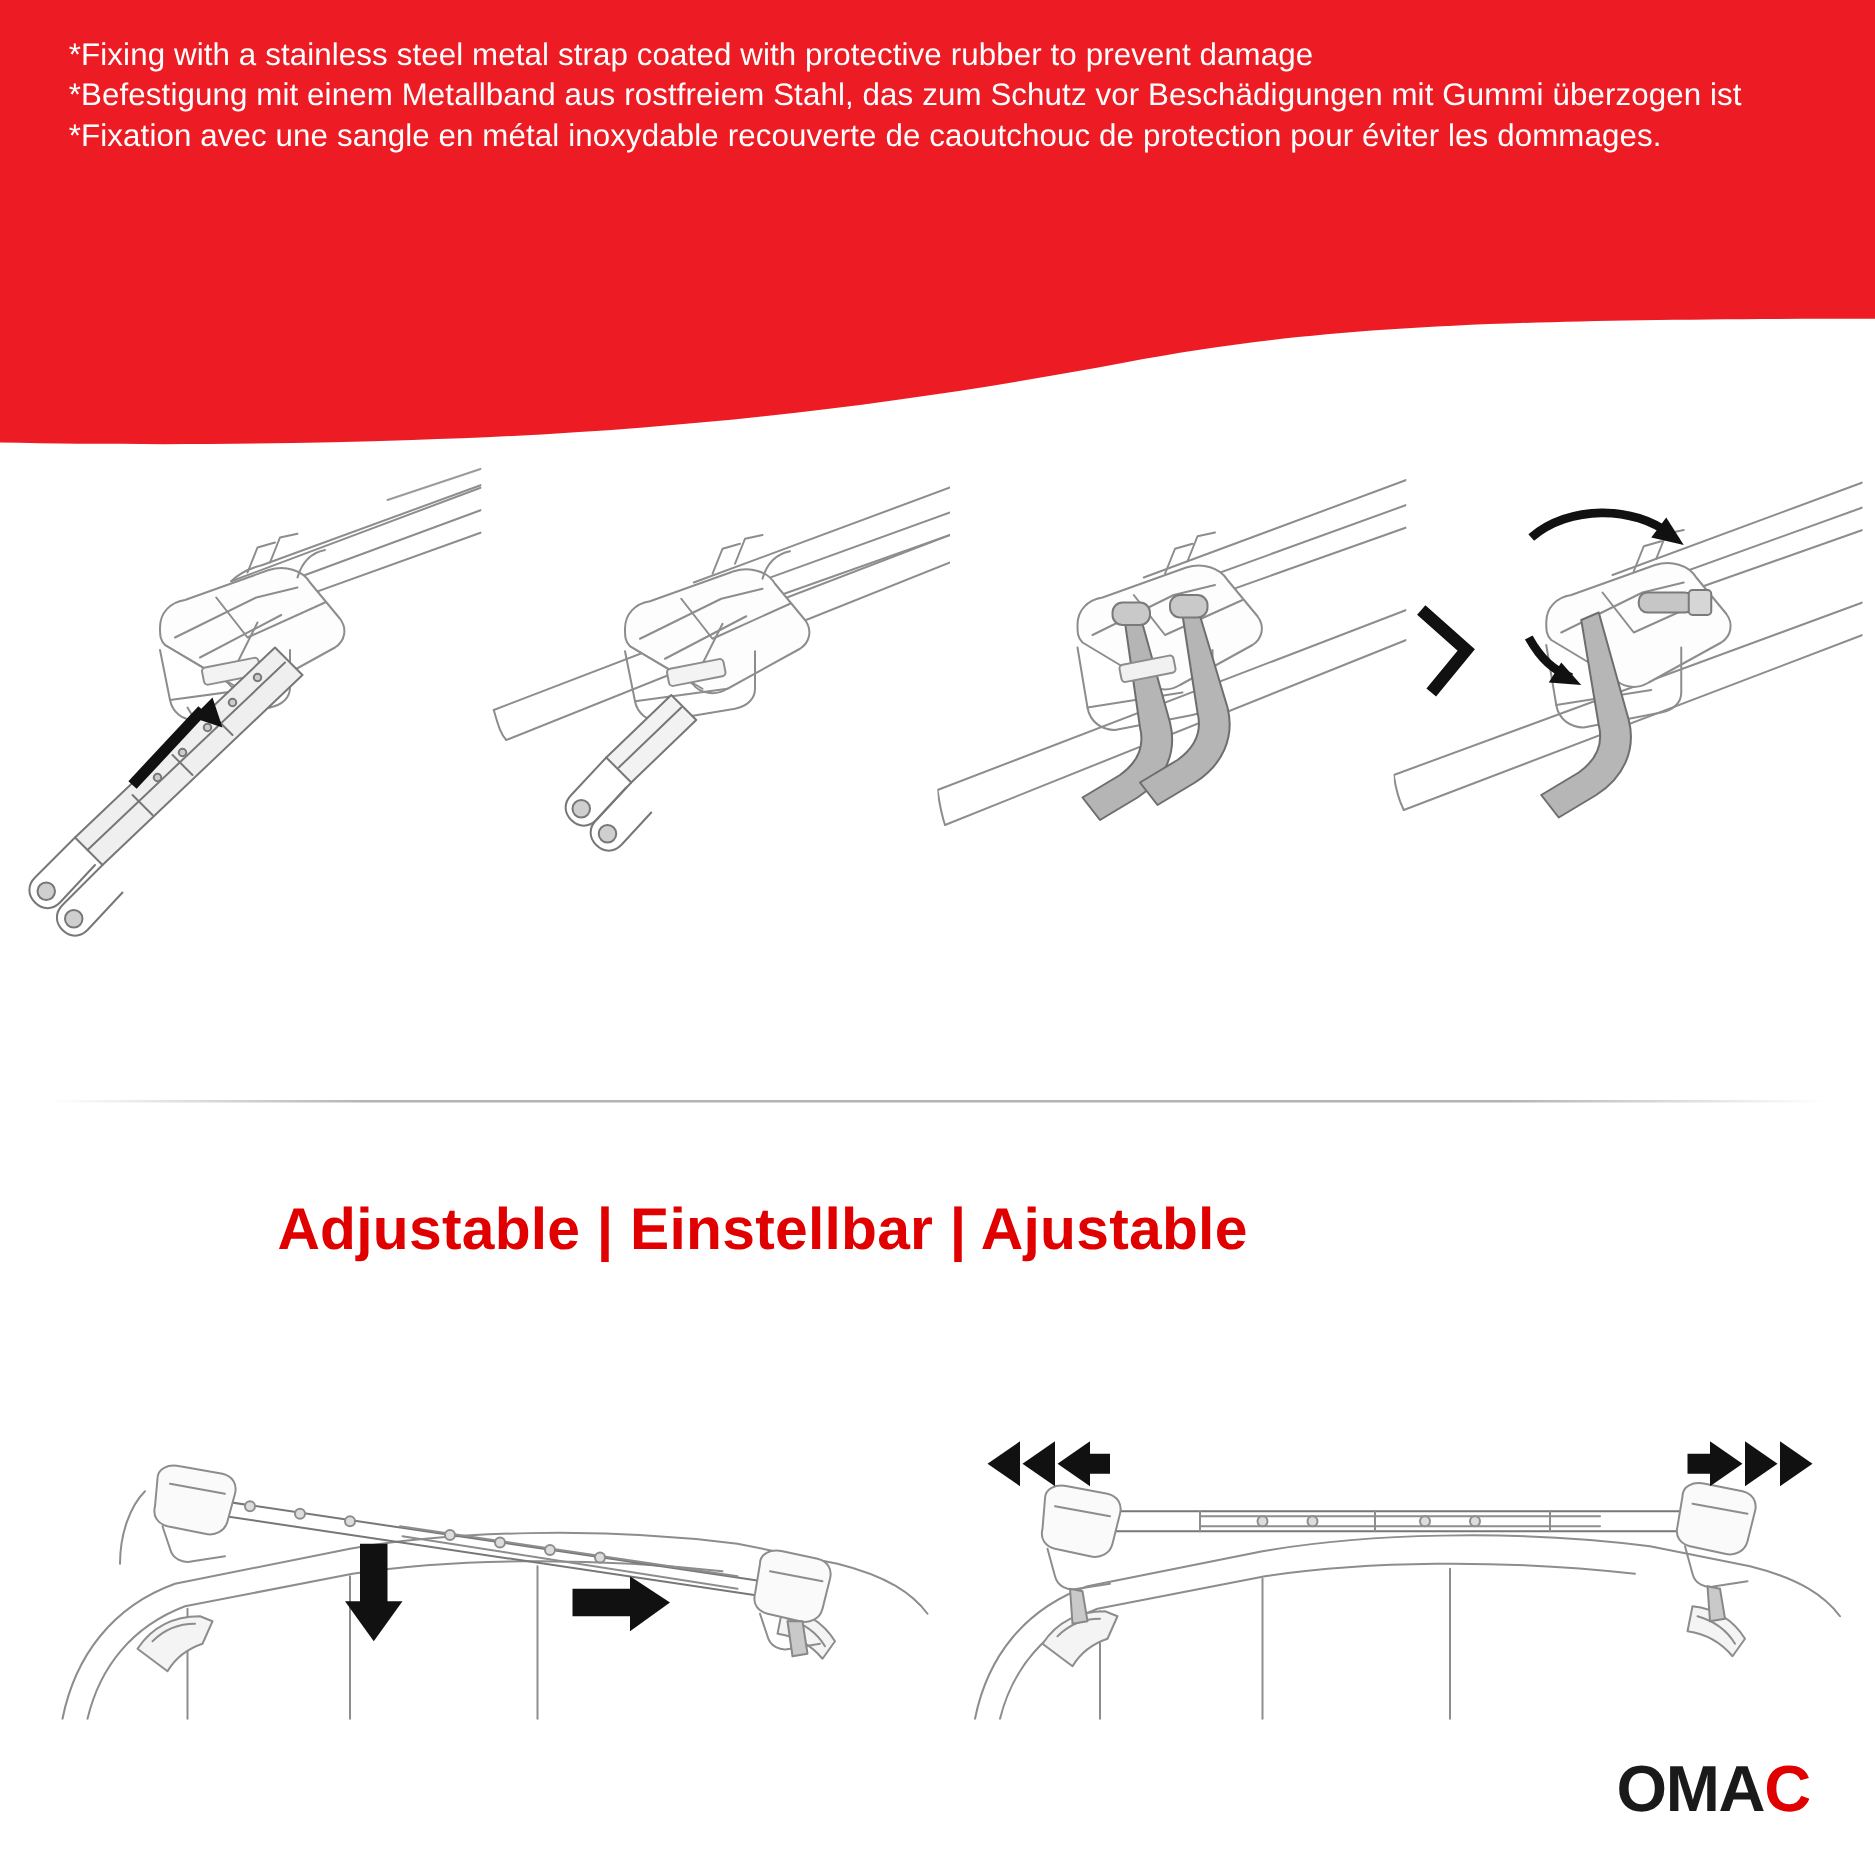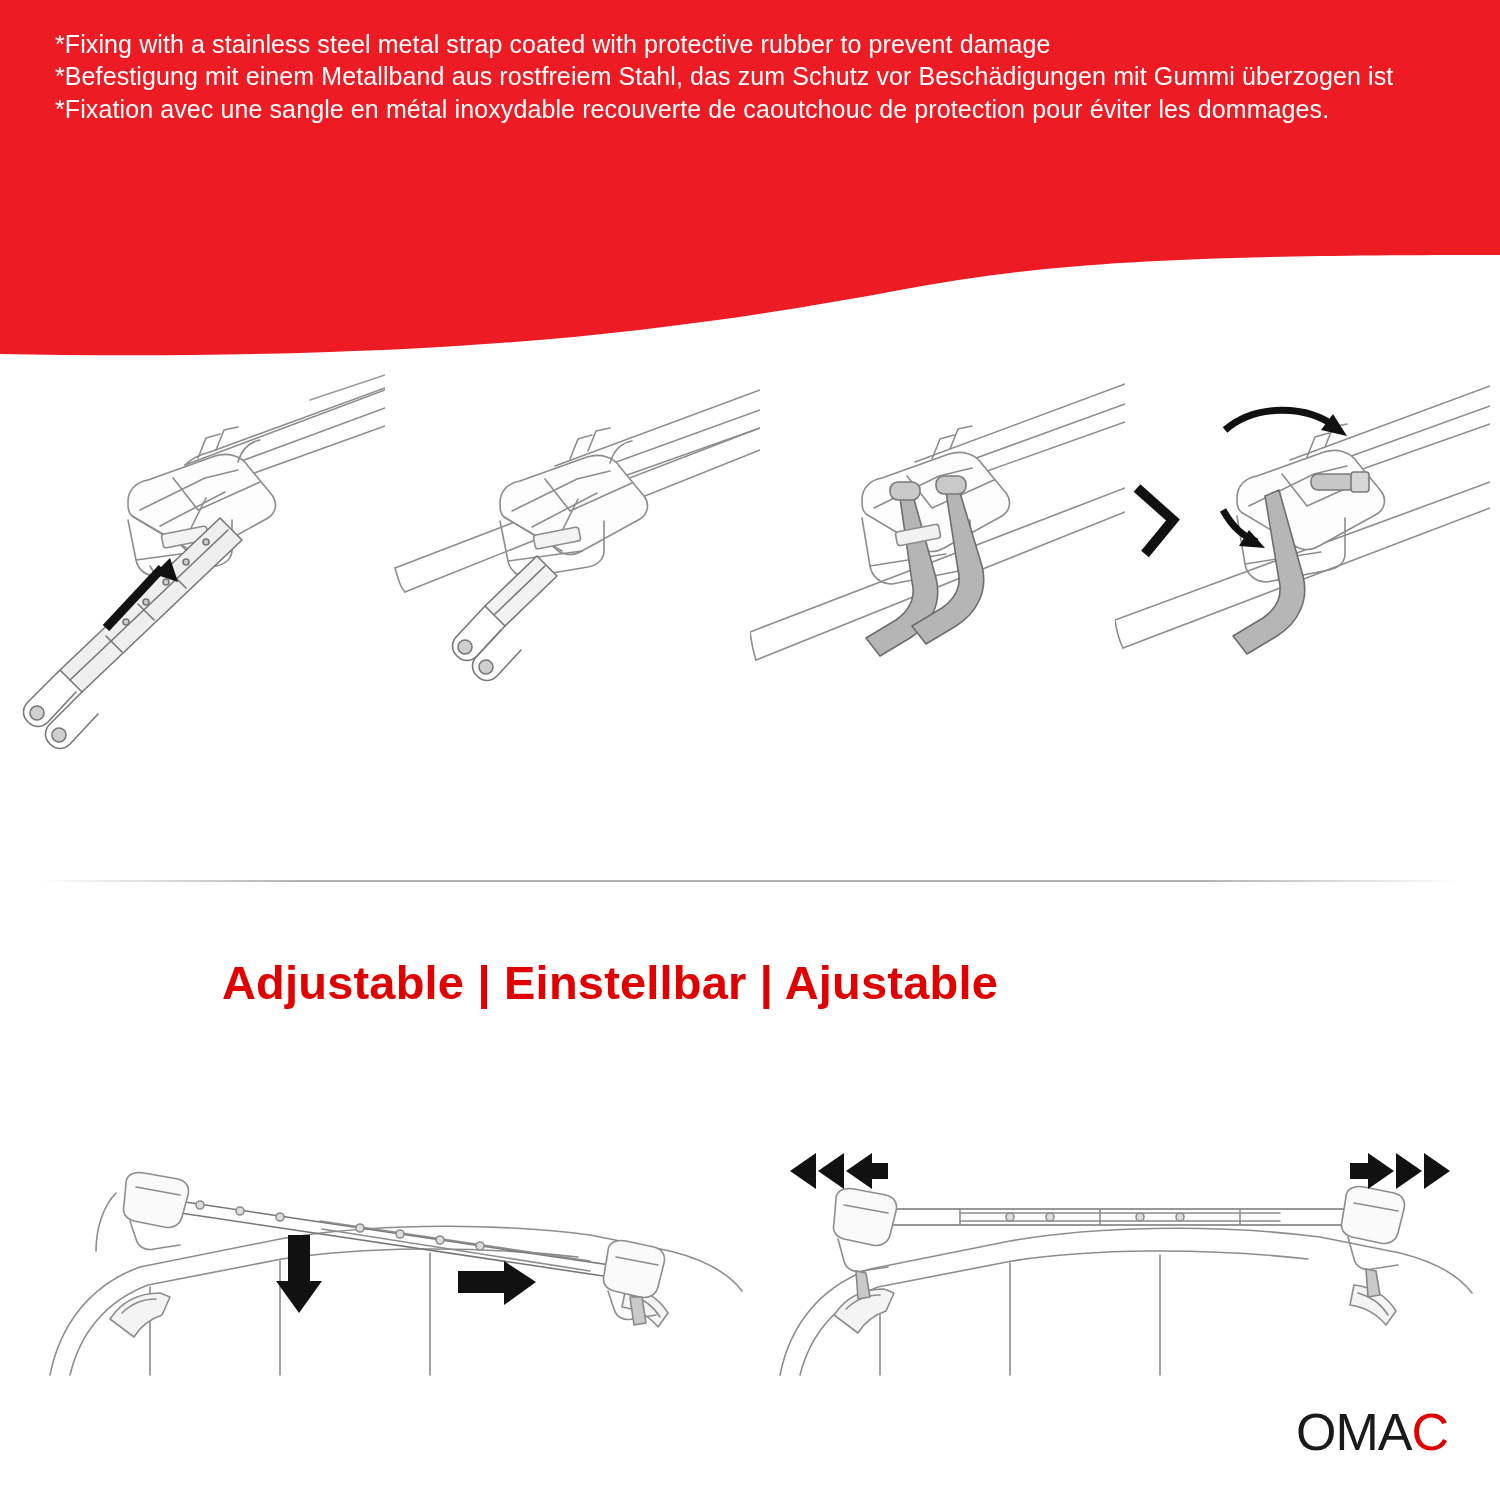--- a/index.html
+++ b/index.html
@@ -93,21 +93,21 @@
   }
   .panel-left { left: 30px; }
   .panel-right { left: 760px; }
 
   
   .logo {
     position: absolute;
     right: 52px;
     bottom: 42px;
     font-size: 52px;
-    font-weight: normal;
+    font-weight: bold;
     letter-spacing: -1px;
     line-height: 1;
     display: flex;
     align-items: center;
   }
   .logo .o { color: #1a1a1a; }
   .logo .a { color: #1a1a1a; }
   .logo .c { color: #e00000; }
 </style>
 </head>

